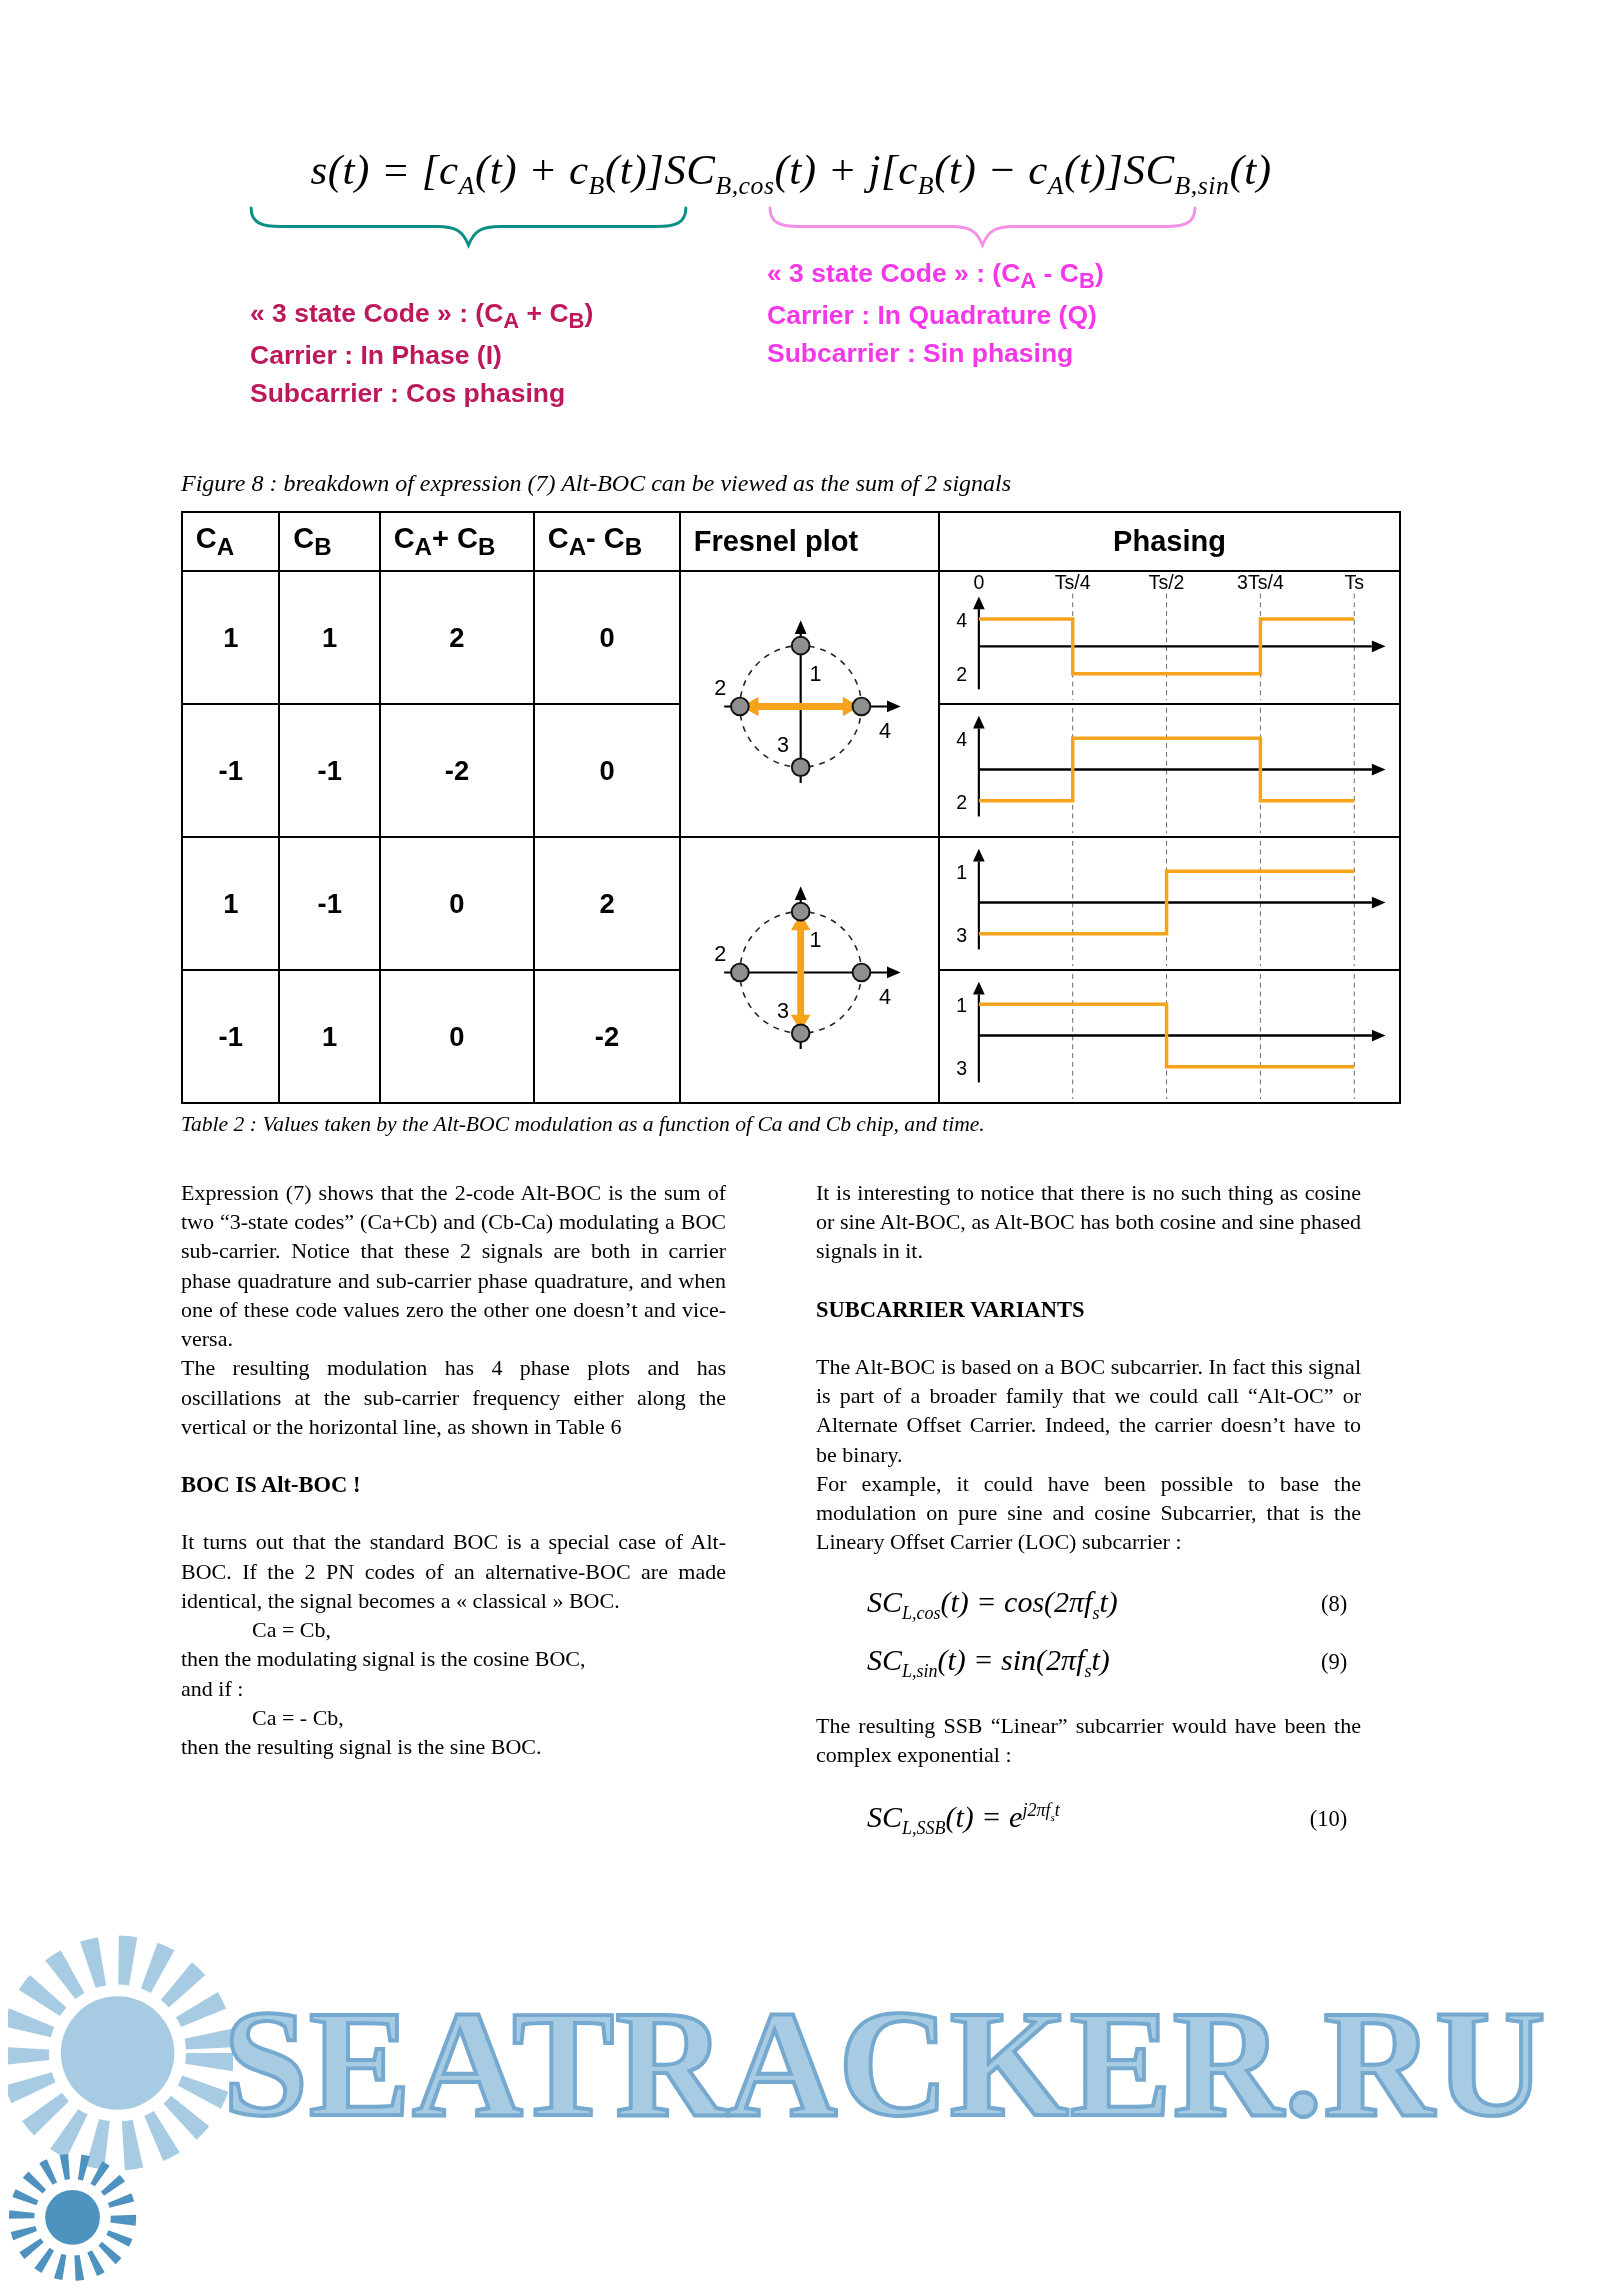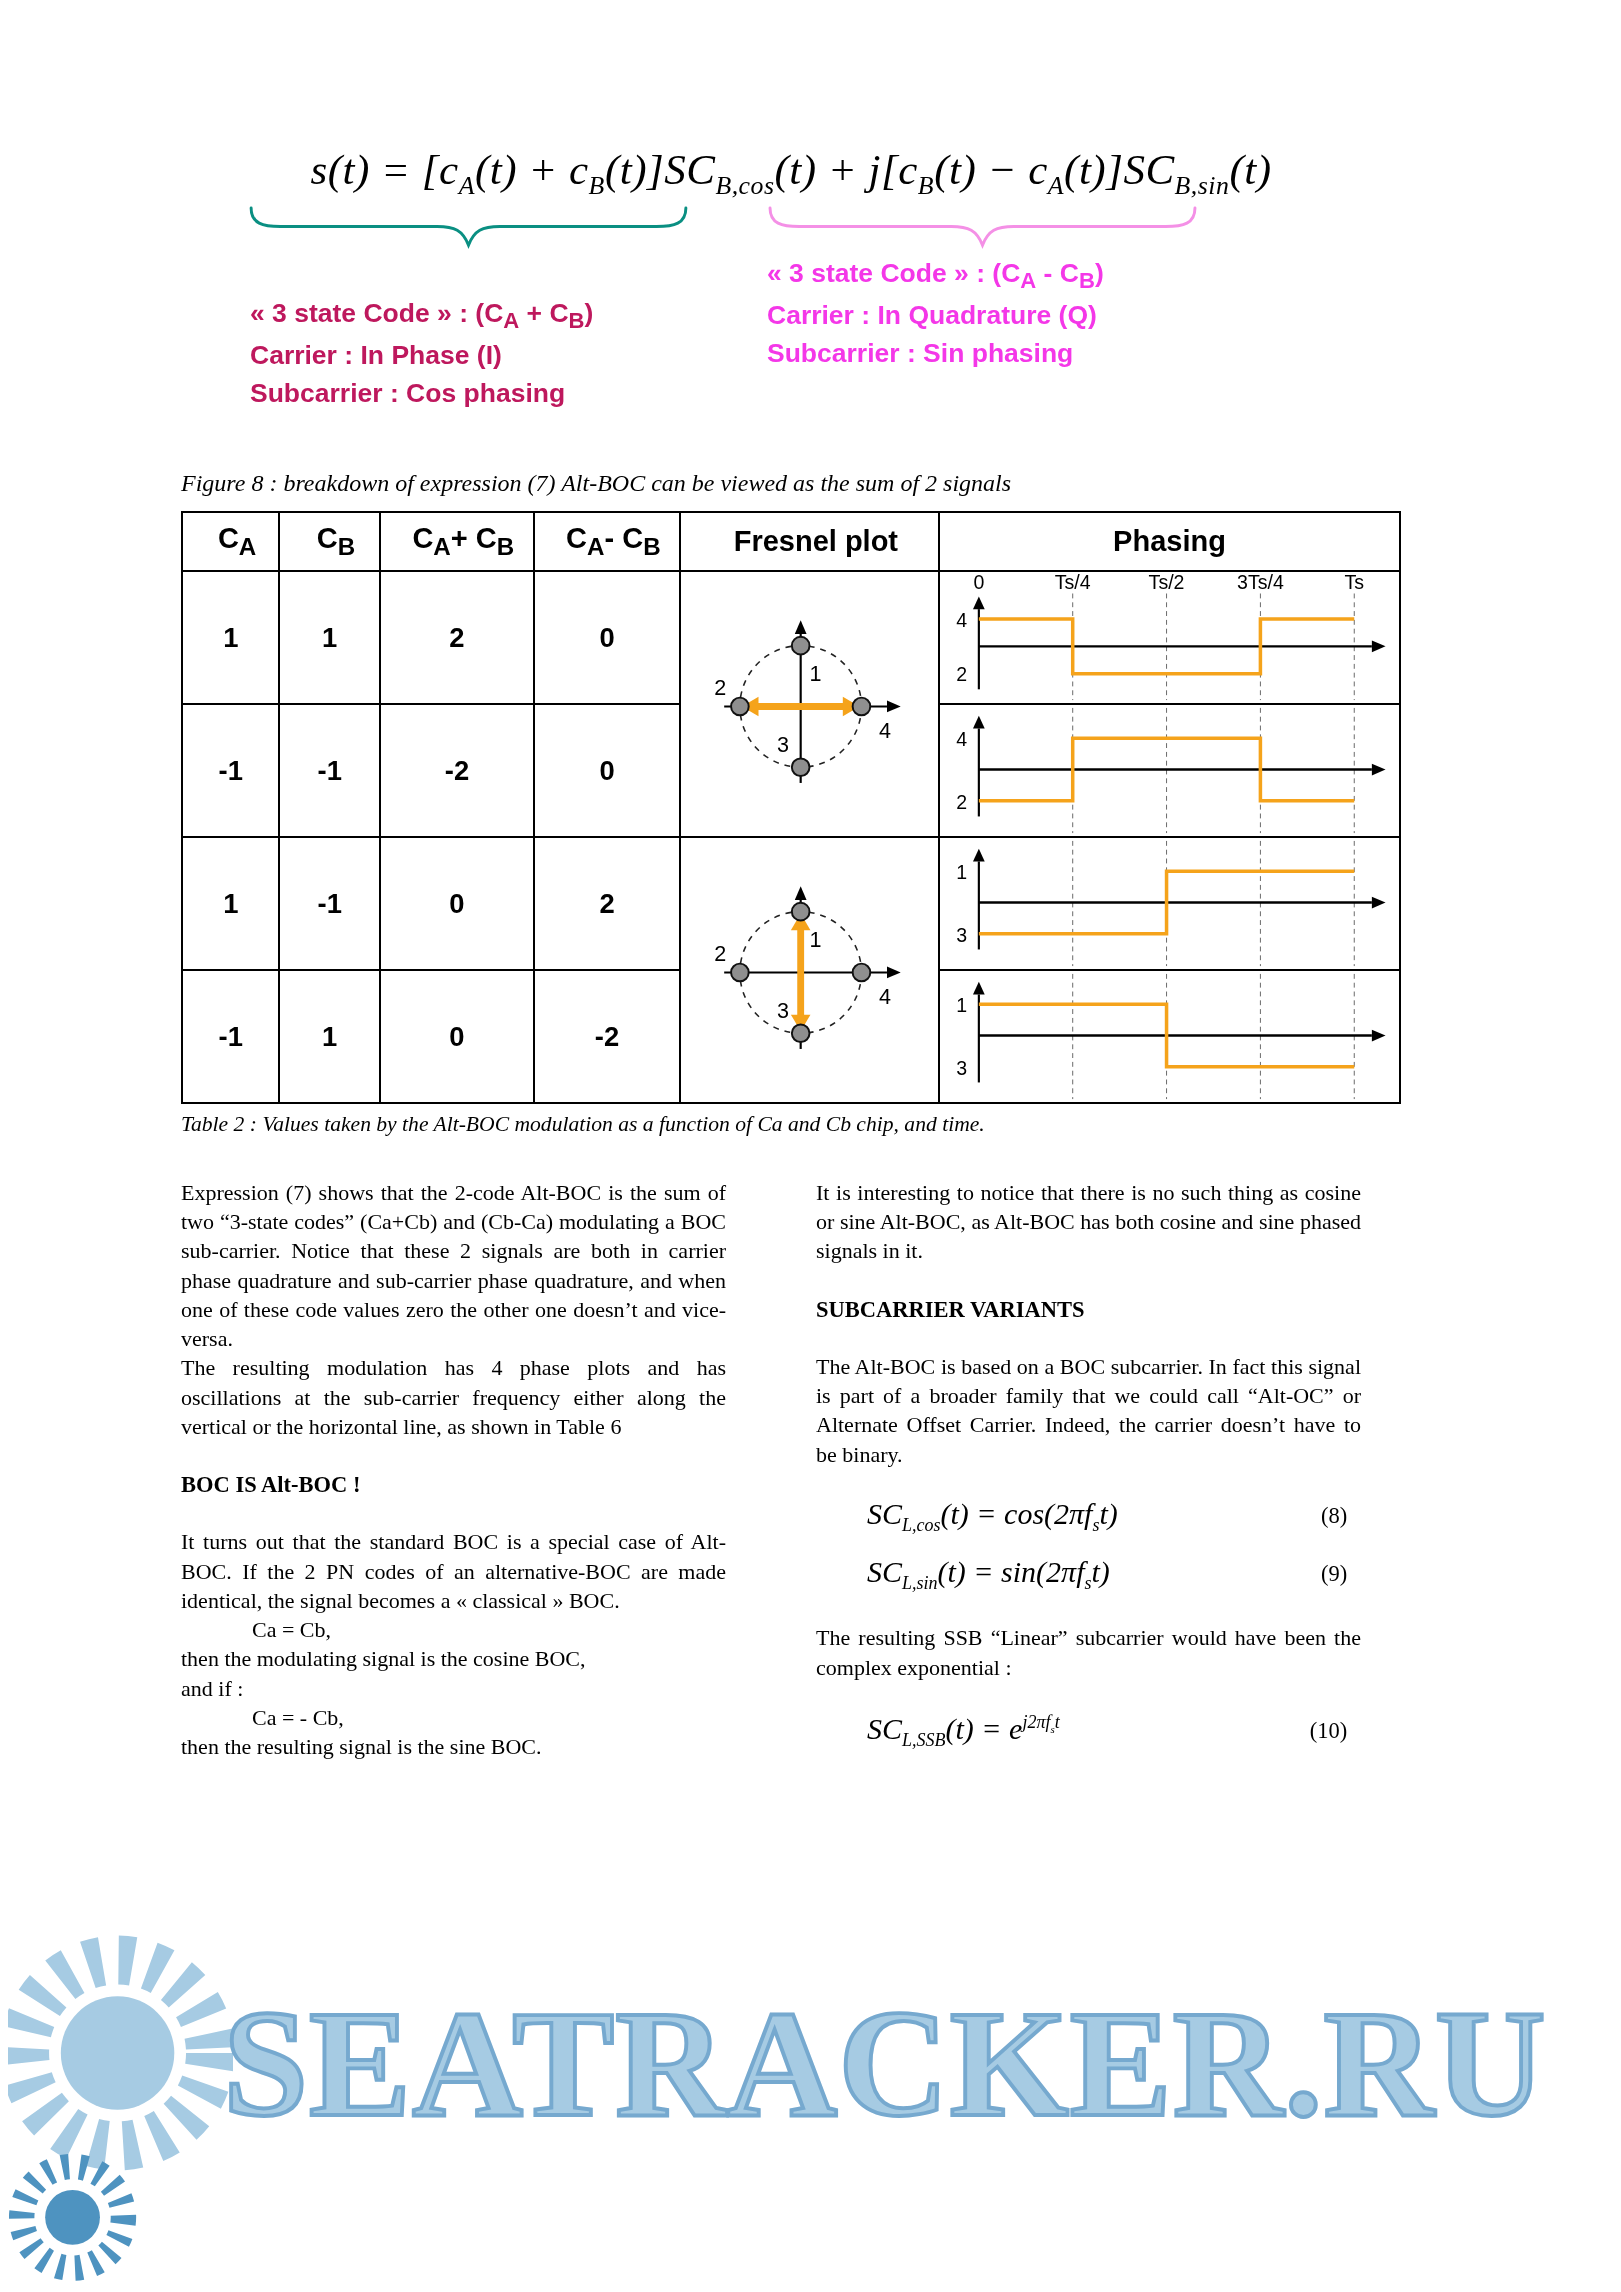--- a/index.html
+++ b/index.html
@@ -29,21 +29,21 @@
 
   
   .fig-caption { font-style:italic; font-size:24px; margin:58px 0 0 0; }
   .table-caption { font-style:italic; font-size:21.6px; margin:7.8px 0 0 0; }
 
   
   table.boc { border-collapse:collapse; table-layout:fixed; margin-top:13.7px; border:2.9px solid #000; }
   table.boc th, table.boc td { border:2.5px solid #000; padding:0; }
   tr.hdr th {
     height:57px; font-family:"Liberation Sans", sans-serif; font-weight:bold;
-    font-size:29px; text-align:center; padding-left:12.7px; vertical-align:middle;
+    font-size:29px; text-align:left; padding-left:12.7px; vertical-align:middle;
   }
   tr.hdr th.center { text-align:center; padding-left:0; }
   tr.datarow { height:133px; }
   td.val {
     font-family:"Liberation Sans", sans-serif; font-weight:bold; font-size:27.4px;
     text-align:center; vertical-align:middle;
   }
   td.plot { vertical-align:middle; overflow:hidden; }
   td.plot svg { display:block; margin:0 auto; }
 
@@ -263,20 +263,21 @@
       <div class="line indent">Ca = Cb,</div>
       <div class="line">then the modulating signal is the cosine BOC,</div>
       <div class="line">and if   :</div>
       <div class="line indent">Ca = - Cb,</div>
       <div class="line">then the resulting signal is the sine BOC.</div>
     </div>
     <div class="col col-right">
       <p>It is interesting to notice that there is no such thing as cosine or sine Alt-BOC, as Alt-BOC has both cosine and sine phased signals in it.</p>
       <h3>SUBCARRIER VARIANTS</h3>
       <p>The Alt-BOC is based on a BOC subcarrier. In fact this signal is part of a broader family that we could call “Alt-OC” or Alternate Offset Carrier. Indeed, the carrier doesn’t have to be binary.</p>
+      <p>For example, it could have been possible to base the modulation on pure sine and cosine Subcarrier, that is the Lineary Offset Carrier (LOC) subcarrier :</p>
       <div class="eqrow first">
         <span class="eqbody">SC<sub>L,cos</sub>(t) = cos(2πf<sub>s</sub>t)</span>
         <span class="eqnum">(8)</span>
       </div>
       <div class="eqrow second">
         <span class="eqbody">SC<sub>L,sin</sub>(t) = sin(2πf<sub>s</sub>t)</span>
         <span class="eqnum">(9)</span>
       </div>
       <p>The resulting SSB “Linear” subcarrier would have been the complex exponential :</p>
       <div class="eqrow third">

